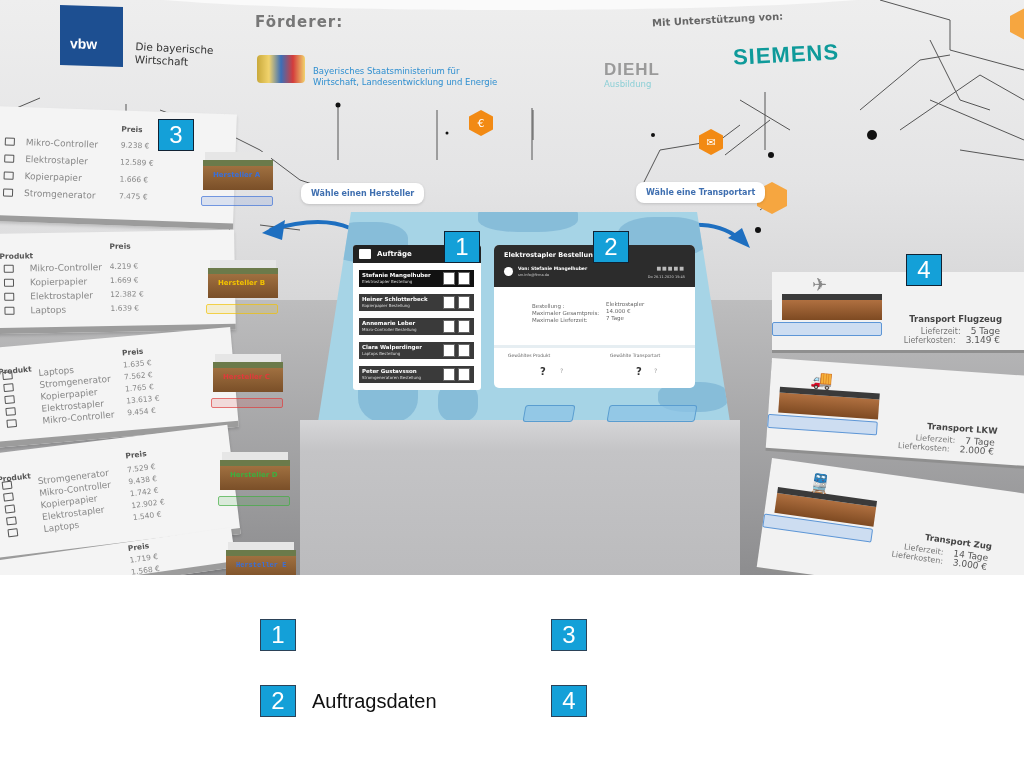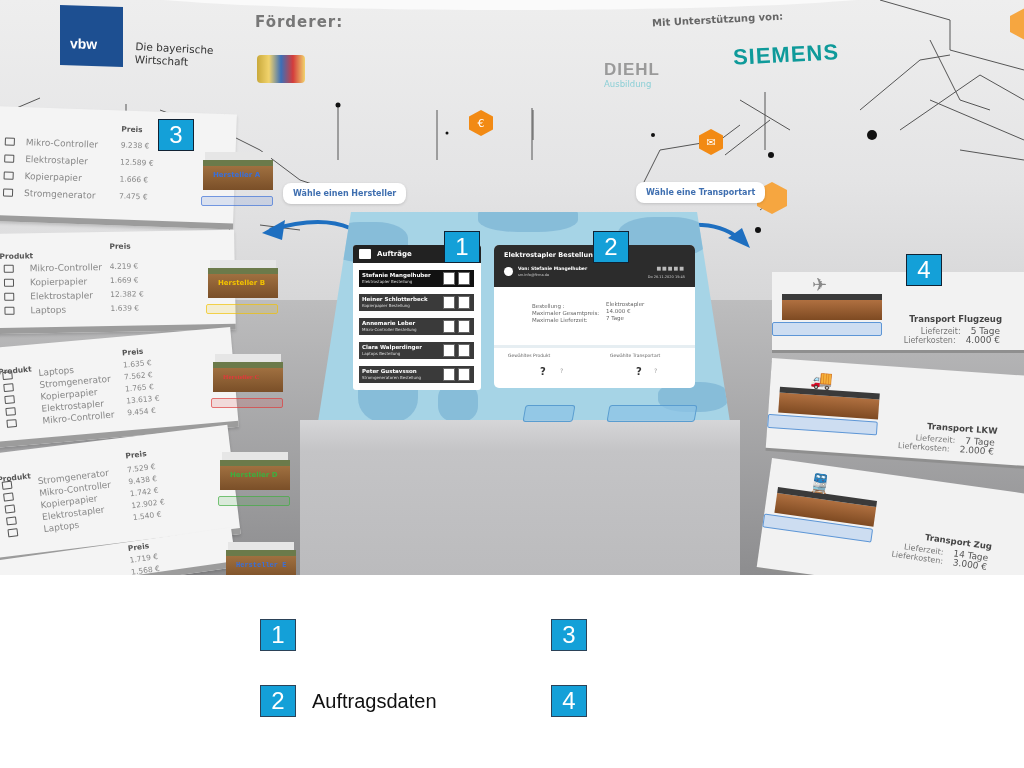--- a/index.html
+++ b/index.html
@@ -124,20 +124,24 @@
 
   <div class="vbw-box">
       <span>vbw</span>
     </div>
   <div class="vbw-text">
       <div>Die bayerische</div>
       <div>Wirtschaft</div>
     </div>
   <div class="foerderer">Förderer:</div>
   <div class="crest"></div>
+  <div class="ministry">
+      <div>Bayerisches Staatsministerium für</div>
+      <div>Wirtschaft, Landesentwicklung und Energie</div>
+    </div>
   <div class="support">Mit Unterstützung von:</div>
   <div class="diehl">DIEHL</div>
   <div class="diehl-sub">Ausbildung</div>
   <div class="siemens">SIEMENS</div>
 
   <div class="hex" style="left:469px;top:110px;">€</div>
   <div class="hex" style="left:699px;top:129px;">✉</div>
   <div class="hex light" style="left:757px;top:182px;width:30px;height:32px;"></div>
   <div class="hex light" style="left:1010px;top:8px;width:30px;height:32px;"></div>
   <div class="hex faint" style="left:140px;top:148px;"></div>
@@ -228,33 +232,33 @@
   <div id="fabs">
       <div class="fab" style="left: 203px; top: 160px;">
         <span class="lbl" style="color: rgb(58, 111, 216);">Hersteller A</span>
       </div>
       <div class="fab-plate" style="left: 201px; top: 196px; border-color: rgb(58, 111, 216); background: rgba(58, 111, 216, 0.2);"></div>
       <div class="fab" style="left: 208px; top: 268px;">
         <span class="lbl" style="color: rgb(242, 194, 0); text-align: center;">Hersteller B</span>
       </div>
       <div class="fab-plate" style="left: 206px; top: 304px; border-color: rgb(242, 194, 0); background: rgba(242, 194, 0, 0.2);"></div>
       <div class="fab" style="left: 213px; top: 362px;">
-        <span class="lbl" style="color: rgb(224, 58, 58); font-family: Liberation Serif, serif;">Hersteller C</span>
+        <span class="lbl" style="color: rgb(224, 58, 58);">Hersteller C</span>
       </div>
       <div class="fab-plate" style="left: 211px; top: 398px; border-color: rgb(224, 58, 58); background: rgba(224, 58, 58, 0.2);"></div>
       <div class="fab" style="left: 220px; top: 460px;">
         <span class="lbl" style="color: rgb(63, 174, 63);">Hersteller D</span>
       </div>
       <div class="fab-plate" style="left: 218px; top: 496px; border-color: rgb(63, 174, 63); background: rgba(63, 174, 63, 0.2);"></div>
       <div class="fab" style="left: 226px; top: 550px; font-family: Liberation Mono, monospace;">
         <span class="lbl" style="color: rgb(58, 111, 216);">Hersteller E</span>
       </div>
     </div>
 
-  <div class="bubble" style="left:283px;top:183px;">Wähle einen Hersteller</div>
+  <div class="bubble" style="left:301px;top:183px;">Wähle einen Hersteller</div>
   <div class="bubble" style="left:636px;top:182px;">Wähle eine Transportart</div>
 
   <svg style="position:absolute;left:0;top:0;width:1024px;height:575px;pointer-events:none;">
     <path d="M350 228 Q320 215 270 230" stroke="#1e6fc0" stroke-width="4" fill="none"></path>
     <polygon points="262,233 285,220 282,240" fill="#1e6fc0"></polygon>
     <path d="M665 228 Q715 218 738 238" stroke="#1e6fc0" stroke-width="4" fill="none"></path>
     <polygon points="750,248 728,238 742,228" fill="#1e6fc0"></polygon>
   </svg>
 
   <div class="table-top">
@@ -335,21 +339,21 @@
   <div class="slot" style="left:524px;top:405px;width:50px;"></div>
   <div class="slot" style="left:608px;top:405px;width:88px;"></div>
 
   <div id="rpanels">
       <div class="rpanel" style="top: 272px; height: 78px; transform: rotate(0deg); transform-origin: left top;">
         <div class="vehicle-base" style="left:10px;top:22px;"></div>
         <div style="position:absolute;left:40px;top:2px;font-size:18px;color:#888;">✈</div>
         <div class="vehicle-plate" style="left:0;top:50px;"></div>
         <div class="rp-title" style="top:42px;">Transport Flugzeug</div>
         <div class="rp-line" style="top:54px;"><span>Lieferzeit:</span><b>5 Tage</b></div>
-        <div class="rp-line" style="top:63px;"><span>Lieferkosten:</span><b>4.000 €</b></div>
+        <div class="rp-line" style="top:63px;"><span>Lieferkosten:</span><b>3.149 €</b></div>
       </div>
       <div class="rpanel" style="top: 358px; height: 90px; transform: rotate(4deg); transform-origin: left top;">
         <div class="vehicle-base" style="left:10px;top:28px;"></div>
         <div style="position:absolute;left:40px;top:8px;font-size:18px;color:#888;">🚚</div>
         <div class="vehicle-plate" style="left:0;top:56px;"></div>
         <div class="rp-title" style="top:52px;">Transport LKW</div>
         <div class="rp-line" style="top:64px;"><span>Lieferzeit:</span><b>7 Tage</b></div>
         <div class="rp-line" style="top:73px;"><span>Lieferkosten:</span><b>2.000 €</b></div>
       </div>
       <div class="rpanel" style="top: 458px; height: 110px; transform: rotate(8deg); transform-origin: left top;">

